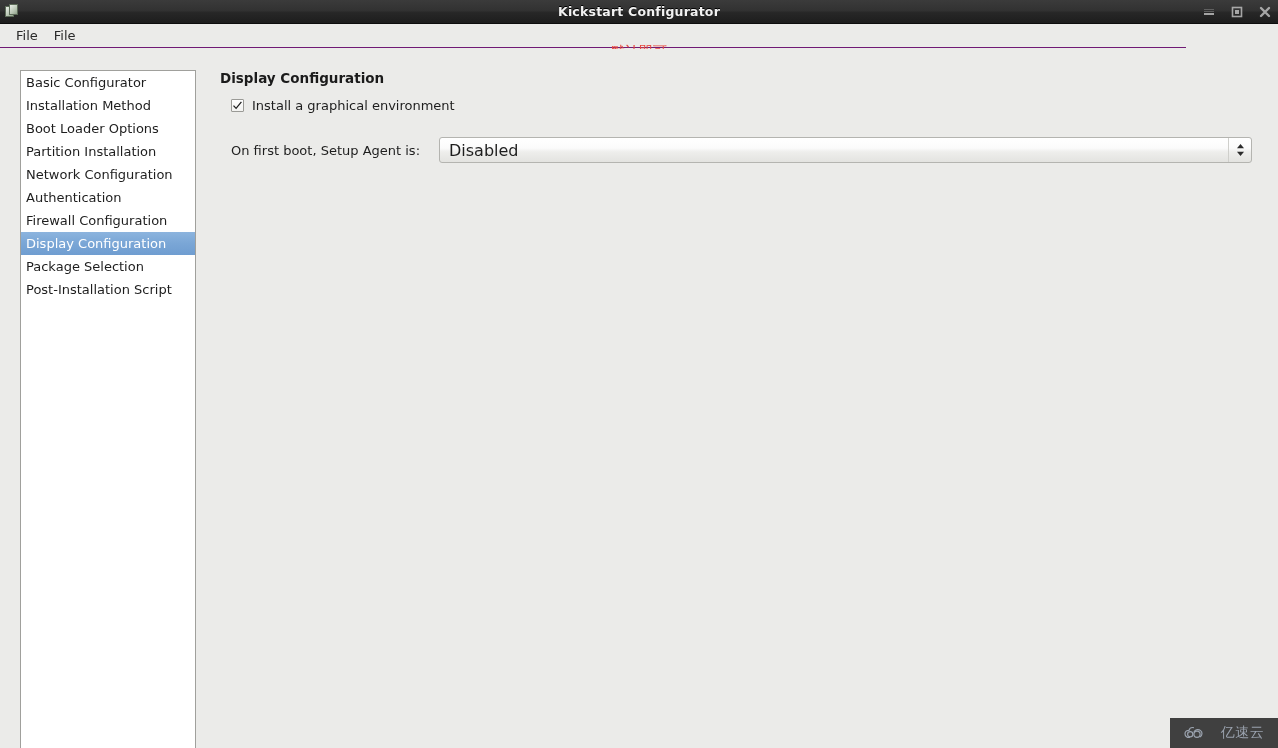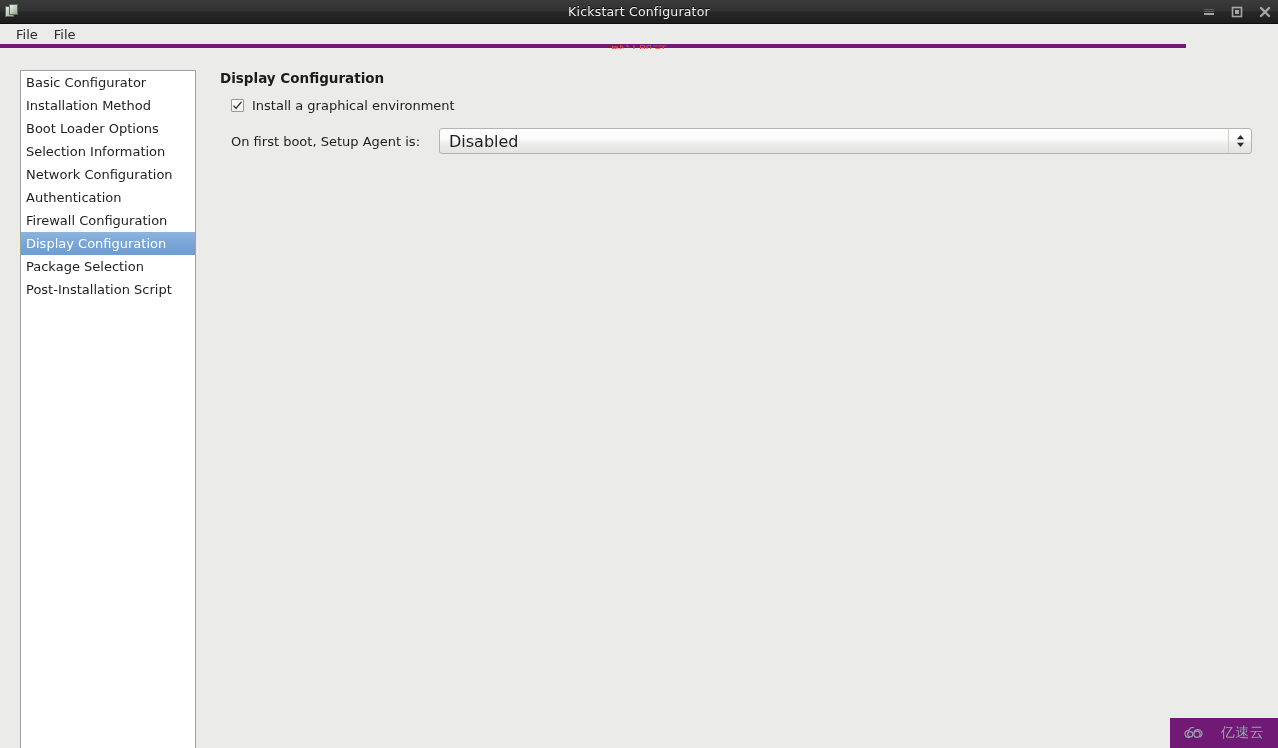--- a/index.html
+++ b/index.html
@@ -41,21 +41,21 @@
     box-sizing: border-box;
   }
   .tb-icon .sq.a { left: 0px; top: 2px; }
   .tb-icon .sq.b { left: 4px; top: 0px; }
   .tb-title {
     position: absolute;
     left: 0; right: 0;
     text-align: center;
     color: #f2f2f2;
     font-size: 12.5px;
-    font-weight: normal;
+    font-weight: bold;
     letter-spacing: 0.2px;
     text-shadow: 0 -1px 0 #000;
     pointer-events: none;
   }
   .tb-buttons {
     position: absolute;
     right: 6px; top: 0;
     height: 24px;
     display: flex;
     align-items: center;
@@ -68,21 +68,21 @@
   }
   .tb-btn svg { display: block; }
 
   
   .menubar {
     position: absolute;
     left: 0; top: 24px;
     width: 1186px;
     height: 24px;
     background: #ebebe9;
-    border-bottom: 4px solid #701a75;
+    border-bottom: 1px solid #701a75;
     display: flex;
     align-items: center;
     box-sizing: border-box;
     padding-left: 8px;
   }
   .menu-item {
     font-size: 13px;
     color: #2a2a2a;
     padding: 2px 8px;
     border-radius: 2px;
@@ -144,21 +144,21 @@
   .panel-title {
     font-size: 13.5px;
     font-weight: bold;
     color: #1b1b1b;
     margin: 0 0 10px 0;
   }
   .check-row {
     display: flex;
     align-items: center;
     margin-left: 11px;
-    margin-bottom: 16px;
+    margin-bottom: 25px;
     height: 18px;
   }
   .checkbox {
     width: 13px; height: 13px;
     border: 1px solid #9a9a96;
     background: linear-gradient(to bottom,#ffffff 0%, #f2f2f0 100%);
     box-sizing: border-box;
     position: relative;
     flex: 0 0 auto;
     border-radius: 1px;
@@ -215,21 +215,21 @@
     justify-content: center;
     flex: 0 0 auto;
   }
 
   
   .watermark {
     position: absolute;
     right: 0px; bottom: 0px;
     width: 108px;
     height: 30px;
-    background: #701a75;
+    background: #404040;
     display: flex;
     align-items: center;
     justify-content: center;
     gap: 17px;
   }
   .wm-text {
     font-size: 14px;
     color: #9aa2ae;
     letter-spacing: 0.5px;
     font-family: "DejaVu Sans", "Liberation Sans", sans-serif;
@@ -272,21 +272,21 @@
 </div>
 
 <div class="annotation">默认即可</div>
 
 <div class="content">
 
   <div class="sidebar">
     <div class="side-item">Basic Configurator</div>
     <div class="side-item">Installation Method</div>
     <div class="side-item">Boot Loader Options</div>
-    <div class="side-item">Selection Information</div>
+    <div class="side-item">Partition Installation</div>
     <div class="side-item">Network Configuration</div>
     <div class="side-item">Authentication</div>
     <div class="side-item">Firewall Configuration</div>
     <div class="side-item selected">Display Configuration</div>
     <div class="side-item">Package Selection</div>
     <div class="side-item">Post-Installation Script</div>
   </div>
 
   <div class="panel">
     <div class="panel-title">Display Configuration</div>

